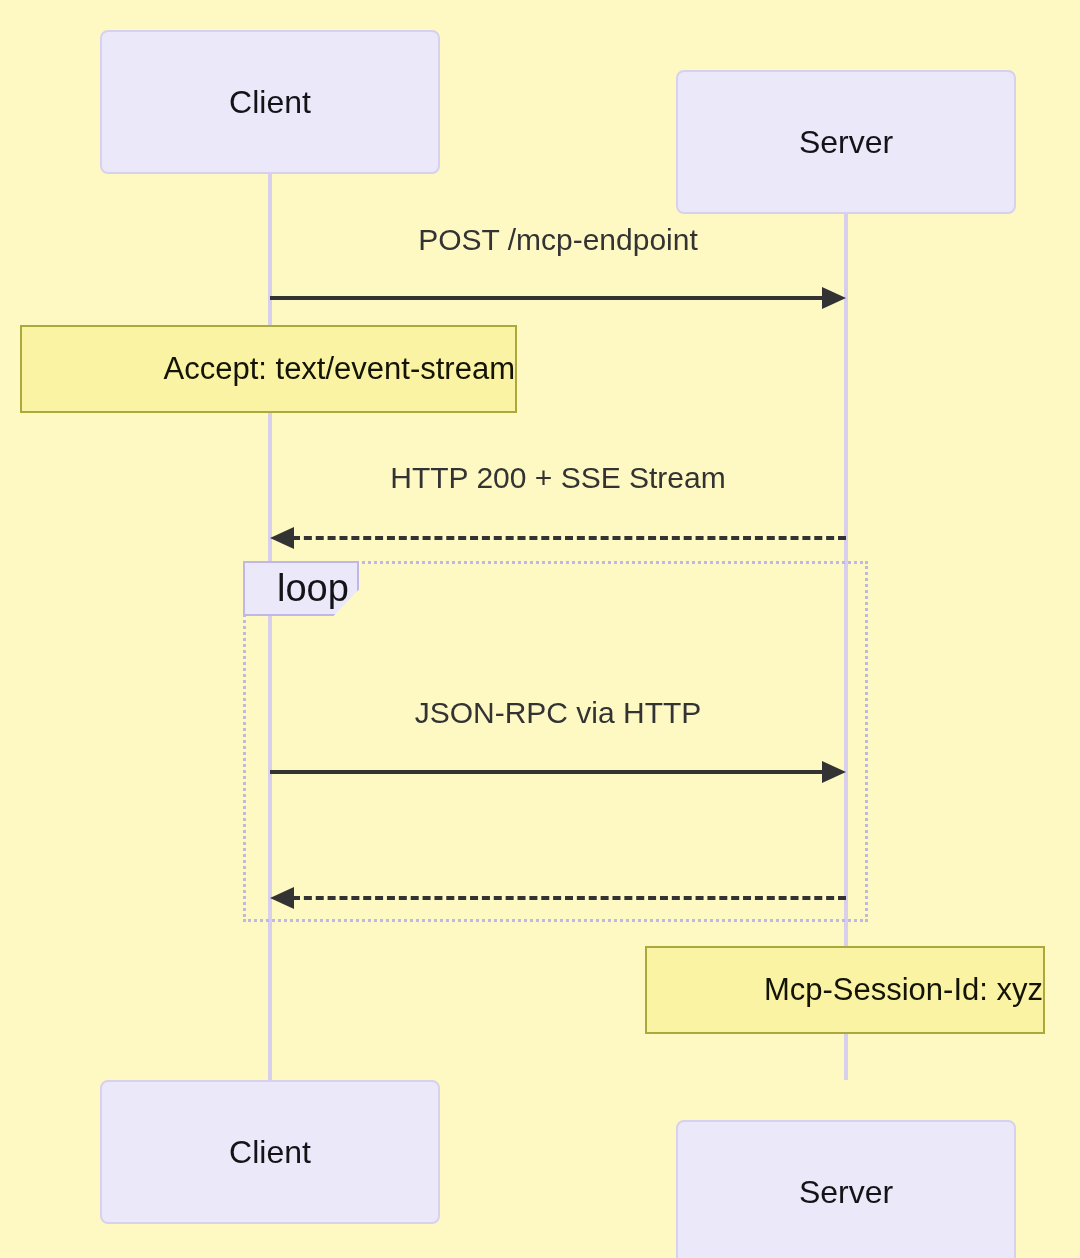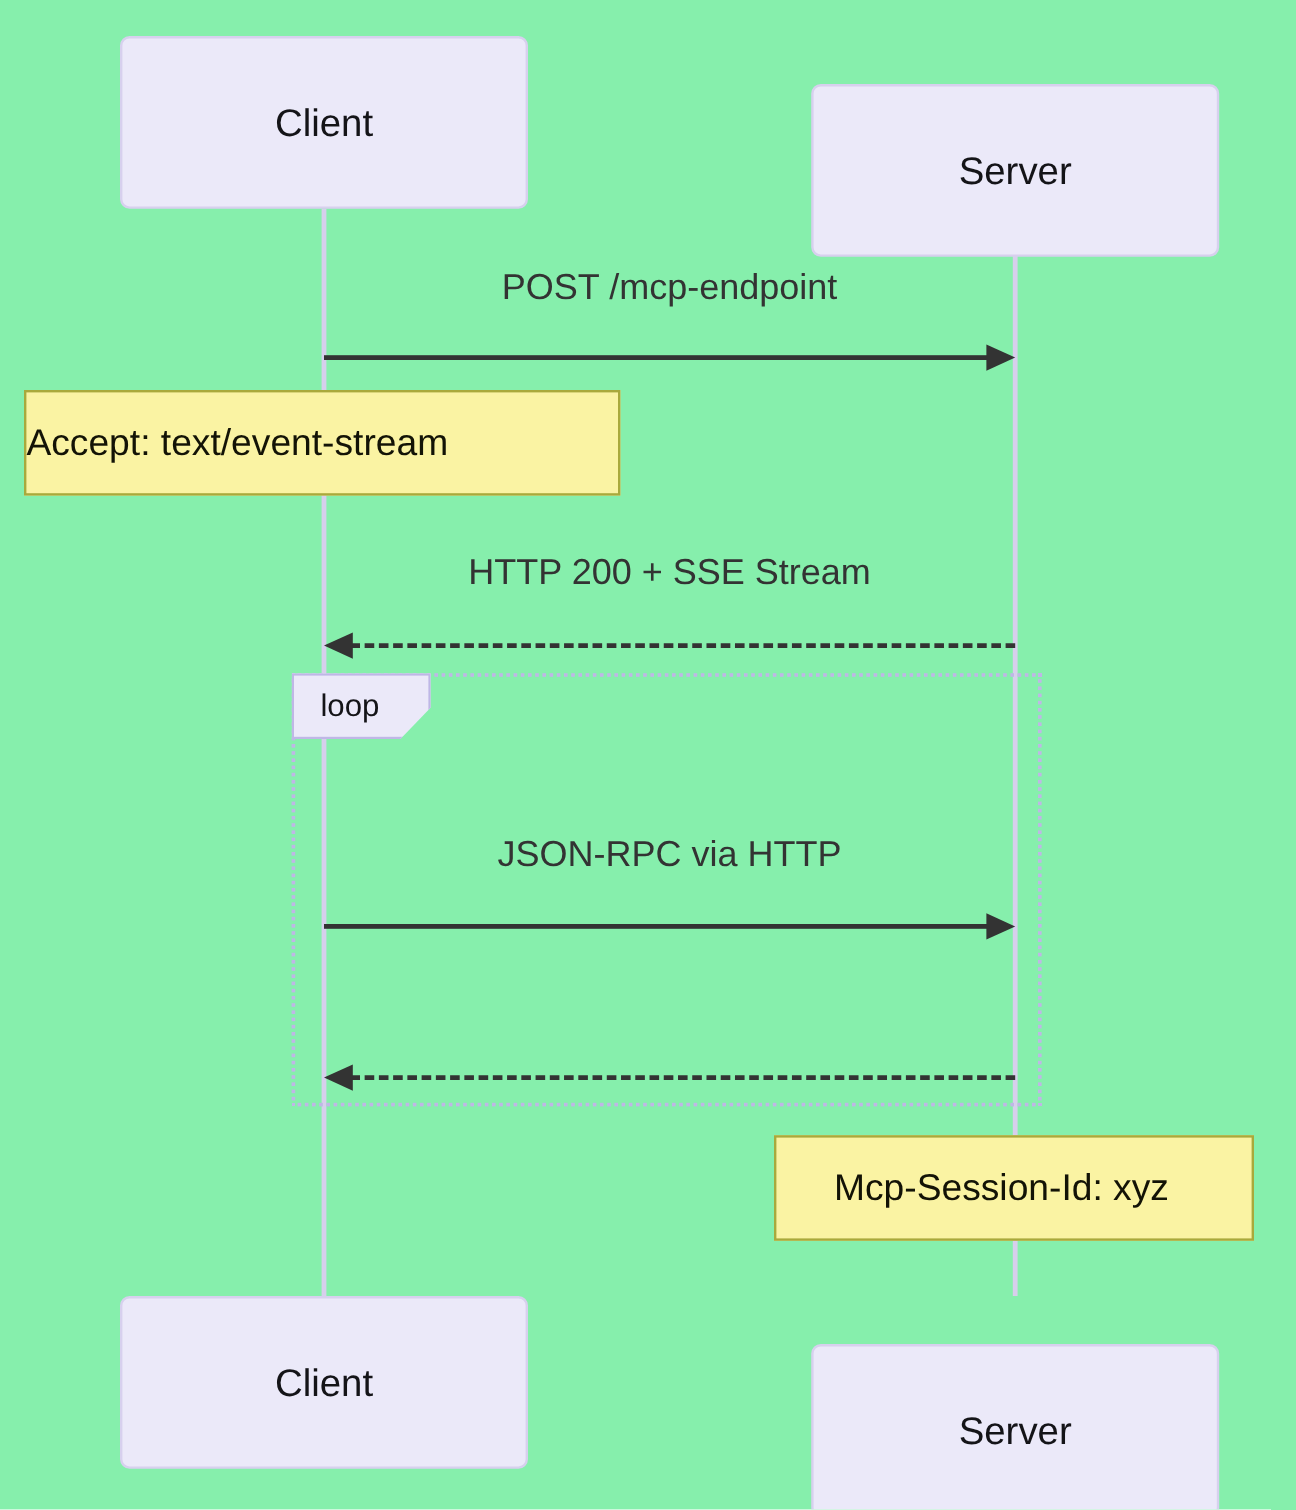--- a/index.html
+++ b/index.html
@@ -4,21 +4,21 @@
 <style>
   html, body {
     margin: 0;
     padding: 0;
     background: #ffffff;
   }
   .stage {
     position: relative;
     width: 1080px;
     height: 1258px;
-    background: #86efac;
+    background: #fef9c3;
     font-family: "Liberation Sans", sans-serif;
     overflow: hidden;
   }
   
   .lifeline {
     position: absolute;
     top: 174px;
     width: 4px;
     height: 906px;
     background: var(--lifeline, #D7CFEC);
@@ -76,21 +76,21 @@
   .head.right { border-left: 24px solid var(--arrow, #333333); }
   .head.left  { border-right: 24px solid var(--arrow, #333333); }
 
   
   .note {
     position: absolute;
     background: var(--note-fill, #FAF3A3);
     border: 2px solid var(--note-border, #A9A93C);
     display: flex;
     align-items: center;
-    justify-content: flex-start;
+    justify-content: flex-end;
     font-size: 31px;
     color: #131306;
     box-sizing: border-box;
   }
   .note.n1 { left: 20px;  top: 325px; width: 497px; height: 88px; }
   .note.n2 { left: 645px; top: 946px; width: 400px; height: 88px; padding-left: 48px; }
 
   
   .loop-box {
     position: absolute;
@@ -106,22 +106,22 @@
     left: 243px;
     top: 561px;
     width: 116px;
     height: 55px;
     background: var(--actor-fill, #EBE9F9);
     border: 2px solid var(--loop-border, #CFC8EC);
     box-sizing: border-box;
     clip-path: polygon(0 0, 100% 0, 100% 52%, 78% 100%, 0 100%);
     display: flex;
     align-items: center;
-    padding-left: 22px;
-    font-size: 26px;
+    padding-left: 32px;
+    font-size: 38px;
     color: var(--text, #141418);
   }
   .loop-cond {
     position: absolute;
     left: 613px;
     top: 570px;
     transform: translateX(-50%);
     white-space: nowrap;
     font-size: 32px;
     line-height: 44px;

